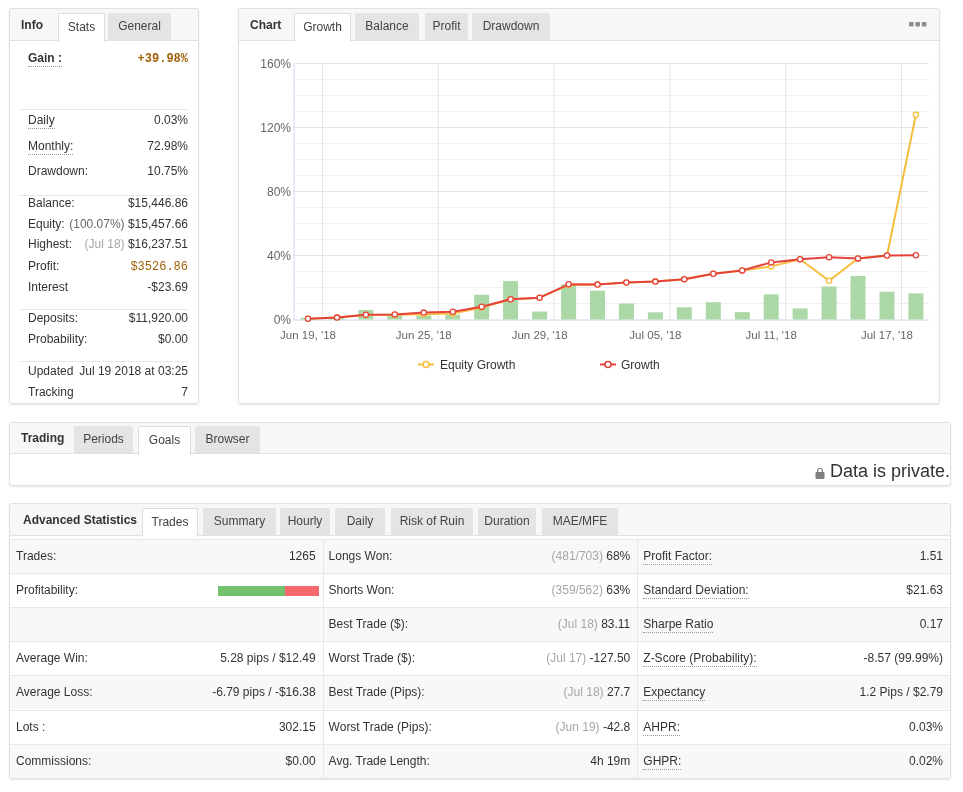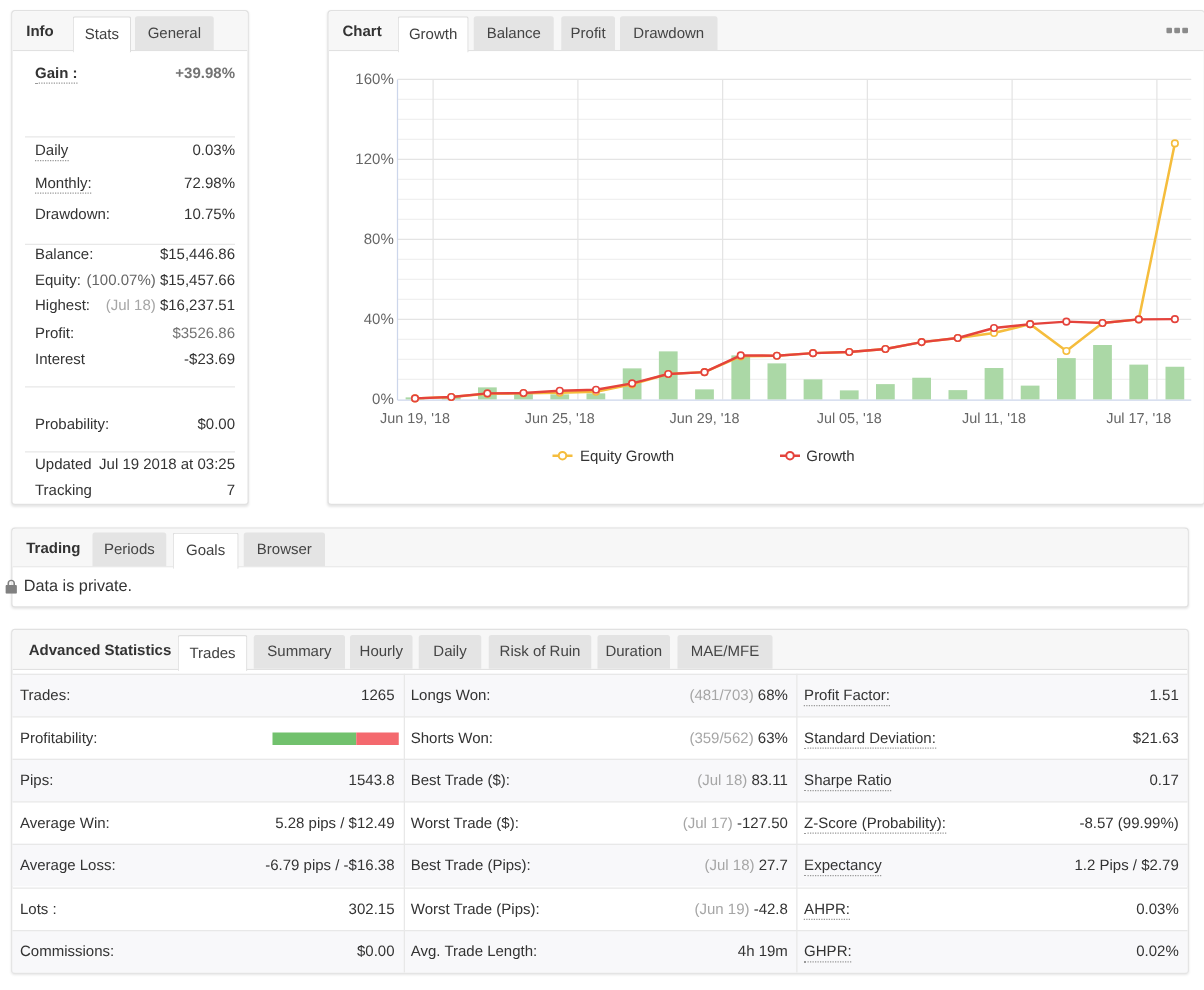--- a/index.html
+++ b/index.html
@@ -6,21 +6,21 @@
 html,body { width:963px; height:792px; background:#fff; font-family:"Liberation Sans", sans-serif; font-size:12px; color:#333; position:relative; }
 .panel { position:absolute; background:#fff; border:1px solid #e1e1e1; border-radius:3px; box-shadow:0 1px 2px rgba(0,0,0,0.1); }
 .strip { position:absolute; left:0; right:0; top:0; height:32px; background:#f7f7f7; border-bottom:1px solid #e1e1e1; border-radius:3px 3px 0 0; }
 .slabel { position:absolute; top:0; line-height:32px; font-weight:bold; color:#333; }
 .tab { position:absolute; top:4px; height:27px; line-height:27px; text-align:center; background:#e4e4e4; color:#444; border-radius:2px 2px 0 0; }
 .tab.active { background:#fff; border:1px solid #ddd; border-bottom:none; height:29px; line-height:26px; color:#404040; z-index:2; }
 .lrow { position:absolute; left:18px; right:10px; height:16px; line-height:16px; }
 .lval { position:absolute; right:0; top:0; }
 .lsep { position:absolute; left:10px; right:10px; border-top:1px solid #e8e8e8; }
 .b { font-weight:bold; }
-.green { color:#737373; }
+.green { color:#a16207;font-family:Liberation Mono, monospace; }
 .g2 { color:#666; }
 .g3 { color:#a6a6a6; }
 .dot { border-bottom:1px dotted #999; padding-bottom:1px; }
 .arow { position:absolute; left:0; right:0; }
 .ahl { position:absolute; left:0; right:0; border-top:1px solid #e8e8e8; }
 .avl { position:absolute; width:1px; background:#e8e8e8; }
 .acell { position:absolute; height:16px; line-height:16px; }
 .alab { position:absolute; left:0; top:0; }
 .aval { position:absolute; right:0; top:0; }
 .pbar { position:absolute; right:-3px; top:4px; width:101px; height:10px; display:block; }
@@ -41,27 +41,28 @@
 <div class="lrow" style="top:103px"><span class="dot">Daily</span><span class="lval">0.03%</span></div>
 <div class="lrow" style="top:129px"><span class="dot">Monthly:</span><span class="lval">72.98%</span></div>
 <div class="lrow" style="top:154px"><span class="">Drawdown:</span><span class="lval"><span class="">10.75%</span></span></div>
 <div class="lsep" style="top:186px"></div>
 <div class="lrow" style="top:185.5px"><span class="">Balance:</span><span class="lval"><span class="">$15,446.86</span></span></div>
 <div class="lrow" style="top:206.5px"><span>Equity:</span><span class="lval"><span class="g2">(100.07%)</span> $15,457.66</span></div>
 <div class="lrow" style="top:227px"><span>Highest:</span><span class="lval"><span class="g3">(Jul 18)</span> $16,237.51</span></div>
 <div class="lrow" style="top:248.5px"><span>Profit:</span><span class="lval"><span class="green">$3526.86</span></span></div>
 <div class="lrow" style="top:269.5px"><span class="">Interest</span><span class="lval"><span class="">-$23.69</span></span></div>
 <div class="lsep" style="top:300px"></div>
+<div class="lrow" style="top:301px"><span class="">Deposits:</span><span class="lval"><span class="">$11,920.00</span></span></div>
 <div class="lrow" style="top:322px"><span class="">Probability:</span><span class="lval"><span class="">$0.00</span></span></div>
 <div class="lsep" style="top:352px"></div>
 <div class="lrow" style="top:354px"><span class="">Updated</span><span class="lval"><span class="">Jul 19 2018 at 03:25</span></span></div>
 <div class="lrow" style="top:375px"><span class="">Tracking</span><span class="lval"><span class="">7</span></span></div>
 </div>
 
-<div class="panel" style="left:262px;top:8px;width:702px;height:396px">
+<div class="panel" style="left:238px;top:8px;width:702px;height:396px">
   <div class="strip"></div>
   <span class="slabel" style="left:11px">Chart</span>
   <span class="tab active" style="left:55px;width:57px">Growth</span>
   <span class="tab" style="left:116px;width:64px">Balance</span>
   <span class="tab" style="left:186px;width:43px">Profit</span>
   <span class="tab" style="left:233px;width:78px">Drawdown</span>
   <svg style="position:absolute;right:12px;top:12.5px" width="18" height="6" viewBox="0 0 18 6">
       <rect x="0" y="0" width="4.6" height="4.6" rx="1" fill="#8b8b8b"></rect>
       <rect x="6.4" y="0" width="4.6" height="4.6" rx="1" fill="#8b8b8b"></rect>
       <rect x="12.8" y="0" width="4.6" height="4.6" rx="1" fill="#8b8b8b"></rect>
@@ -179,21 +180,21 @@
 </svg>
 </div>
 
 <div class="panel" style="left:9px;top:422px;width:942px;height:64px">
   <div class="strip" style="height:31px">
     </div>
   <span class="slabel" style="left:11px;line-height:31px">Trading</span>
   <span class="tab" style="left:64px;width:59px;top:3px">Periods</span>
   <span class="tab active" style="left:128px;width:53px;top:3px">Goals</span>
   <span class="tab" style="left:185px;width:65px;top:3px">Browser</span>
-  <div style="position:absolute;left:-6px;right:0;top:38px;text-align:left;font-size:13px">
+  <div style="position:absolute;left:-6px;right:0;top:38px;text-align:right;font-size:18px">
     <svg class="lock" width="10" height="12" viewBox="0 0 10 12">
         <path fill="#808080" d="M2 5V3.5C2 1.8 3.3 0.7 5 0.7S8 1.8 8 3.5V5h0.6c0.5 0 0.9 0.4 0.9 0.9v5.2c0 0.5-0.4 0.9-0.9 0.9H1.4c-0.5 0-0.9-0.4-0.9-0.9V5.9C0.5 5.4 0.9 5 1.4 5H2zm1.3 0h3.4V3.5c0-1-0.7-1.7-1.7-1.7S3.3 2.5 3.3 3.5V5z"></path>
       </svg><span>Data is private.</span>
   </div>
 </div>
 
 <div class="panel" style="left:9px;top:503px;width:942px;height:276px">
   <div class="strip"></div>
   <span class="slabel" style="left:13px">Advanced Statistics</span>
   <span class="tab active" style="left:132px;width:56px">Trades</span>
@@ -225,24 +226,20 @@
     </div>
 <div class="acell" style="left:6.0px;width:299.6px;top:77.8px">
       <span class="alab">Profitability:</span>
       <span class="aval">
         <span class="pbar">
           <span class="pg"></span>
           <span class="pr"></span>
         </span>
       </span>
     </div>
-<div class="acell" style="left:6.0px;width:299.6px;top:112.0px">
-      <span class="alab">Pips:</span>
-      <span class="aval">1543.8</span>
-    </div>
 <div class="acell" style="left:6.0px;width:299.6px;top:146.2px">
       <span class="alab">Average Win:</span>
       <span class="aval">5.28 pips / $12.49</span>
     </div>
 <div class="acell" style="left:6.0px;width:299.6px;top:180.4px">
       <span class="alab">Average Loss:</span>
       <span class="aval">-6.79 pips / -$16.38</span>
     </div>
 <div class="acell" style="left:6.0px;width:299.6px;top:214.6px">
       <span class="alab">Lots :</span>

